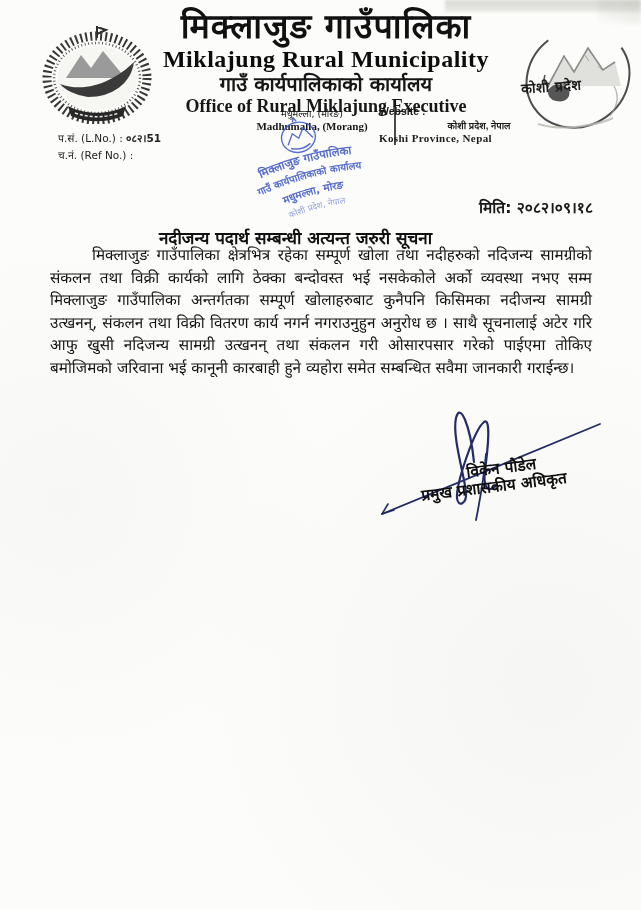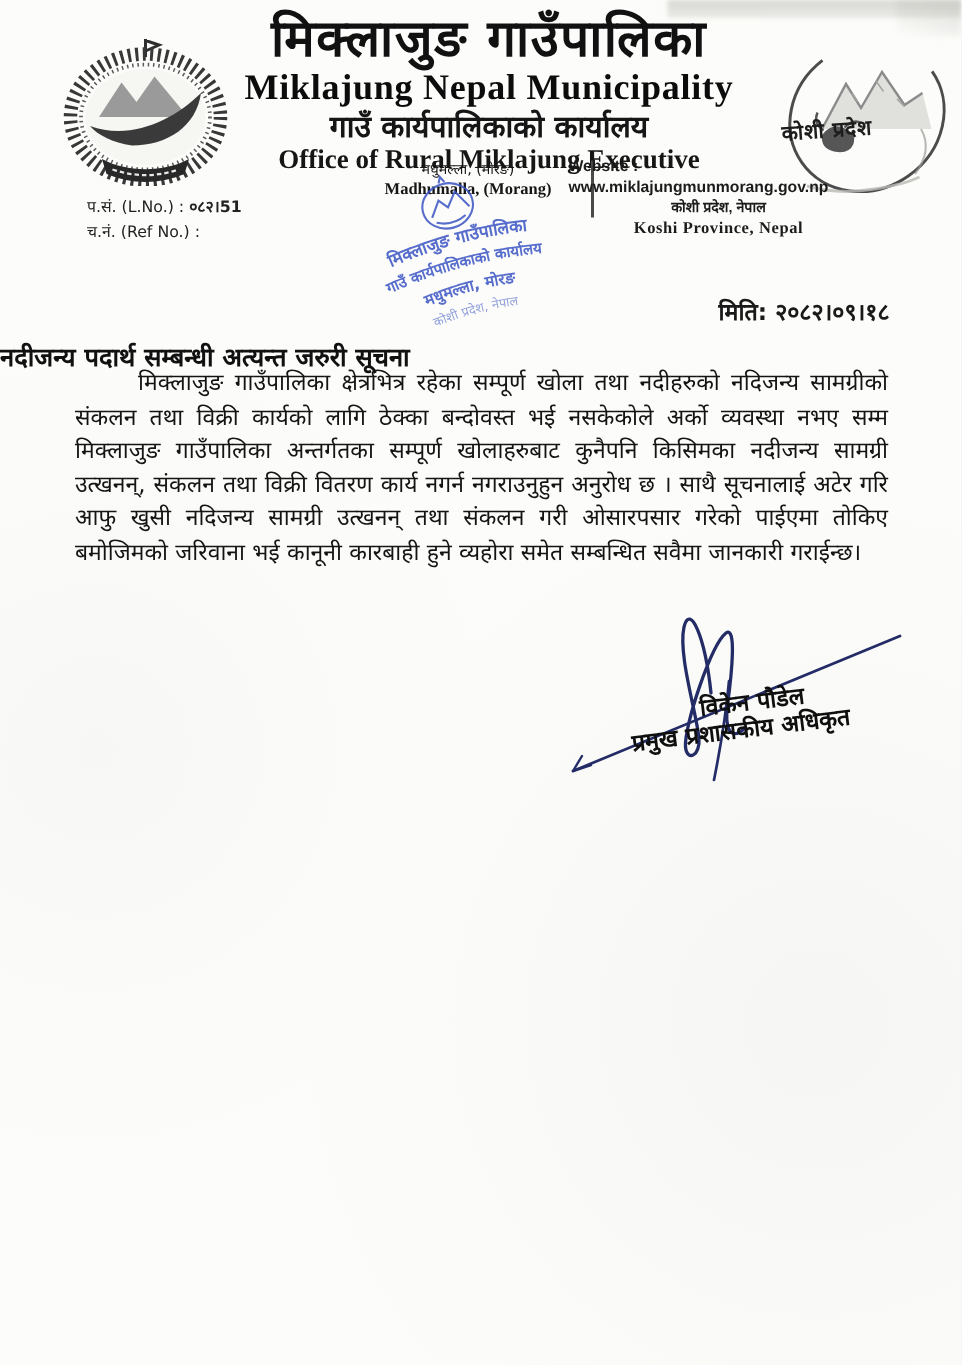--- a/index.html
+++ b/index.html
@@ -27,27 +27,27 @@
   .office-np{font-size:20px;font-weight:bold;line-height:24px;}
   .office-en{font-size:18px;font-weight:bold;line-height:21px;}
   .place-blk{left:232px;top:108px;width:160px;text-align:center;line-height:12px;}
   .place-np{font-size:9.5px;font-weight:400;}
   .place-en{font-size:11px;font-weight:bold;}
 
   .vdivider{left:394px;top:107px;width:2px;height:38px;background:#4a4a4a;}
 
   .contact{left:379px;top:105px;width:200px;font-size:10.5px;font-weight:bold;line-height:13.5px;color:#1c1c1c;}
   .contact .np-small{font-size:9.5px;text-align:center;font-weight:600;}
-  .contact .prov-en{font-size:11px;text-align:center;font-family:"Liberation Serif","DejaVu Serif",serif;font-weight:bold;letter-spacing:.4px;}
+  .contact .prov-en{font-size:11px;font-family:"Liberation Serif","DejaVu Serif",serif;font-weight:bold;letter-spacing:.4px;}
 
   .refblk{left:58px;top:130px;font-size:10.5px;line-height:17px;color:#222;}
   .refblk b{font-weight:700;}
 
   .dateline{right:48px;top:196px;font-size:15.5px;font-weight:600;color:#1a1a1a;margin-left:23px;}
-  .subject{left:0;top:226px;width:527px;font-size:17px;font-weight:bold;color:#111;}
+  .subject{left:0;top:226px;width:527px;text-align:center;font-size:17px;font-weight:bold;color:#111;padding-left:32px;}
 
   .bodytext{
     left:50px;top:244px;width:542px;
     font-size:15.3px;line-height:22.6px;
     text-align:justify;text-indent:42px;color:#141414;
     font-weight:500;
   }
 
   .stamp{left:226px;top:114px;width:164px;height:118px;opacity:.85;}
 
@@ -94,35 +94,34 @@
       <path d="M30,62 q7,-9 16,-4 q7,3 5,10 q-3,7 -13,5 q-9,-2 -8,-11 z" fill="#565656"></path>
       <path d="M31,59 q-7,-5 -4,-12 M45,57 q6,-6 11,-3" stroke="#565656" stroke-width="1.6" fill="none"></path>
       <path d="M20,96 q20,6 45,2 q20,-3 30,-8" stroke="#b9b9b4" stroke-width="2" fill="none" opacity=".8"></path>
       <path d="M96,58 q8,14 -4,30" stroke="#9c9c97" stroke-width="1.4" fill="none" opacity=".7"></path>
     </svg>
   </div>
   <div class="abs koshi-label">कोशी प्रदेश</div>
 
   <div class="abs hdr-col">
     <div class="title-np">मिक्लाजुङ गाउँपालिका</div>
-    <div class="title-en serif">Miklajung Nepal Municipality</div>
+    <div class="title-en serif">Miklajung Rural Municipality</div>
     <div class="office-np">गाउँ कार्यपालिकाको कार्यालय</div>
     <div class="office-en serif">Office of Rural Miklajung Executive</div>
   </div>
 
   <div class="abs place-blk">
     <div class="place-np">मधुमल्ला, (मोरङ)</div>
     <div class="place-en serif">Madhumalla, (Morang)</div>
   </div>
 
   <div class="abs vdivider"></div>
 
   <div class="abs contact sans">
     <div>Website :</div>
-    <div>www.miklajungmunmorang.gov.np</div>
     <div class="np-small">कोशी प्रदेश, नेपाल</div>
     <div class="prov-en">Koshi Province, Nepal</div>
   </div>
 
   <div class="abs refblk">
     <div>
       <span>प.सं. (L.No.) :</span>
       <b>०८२।51</b>
     </div>
     <div>

